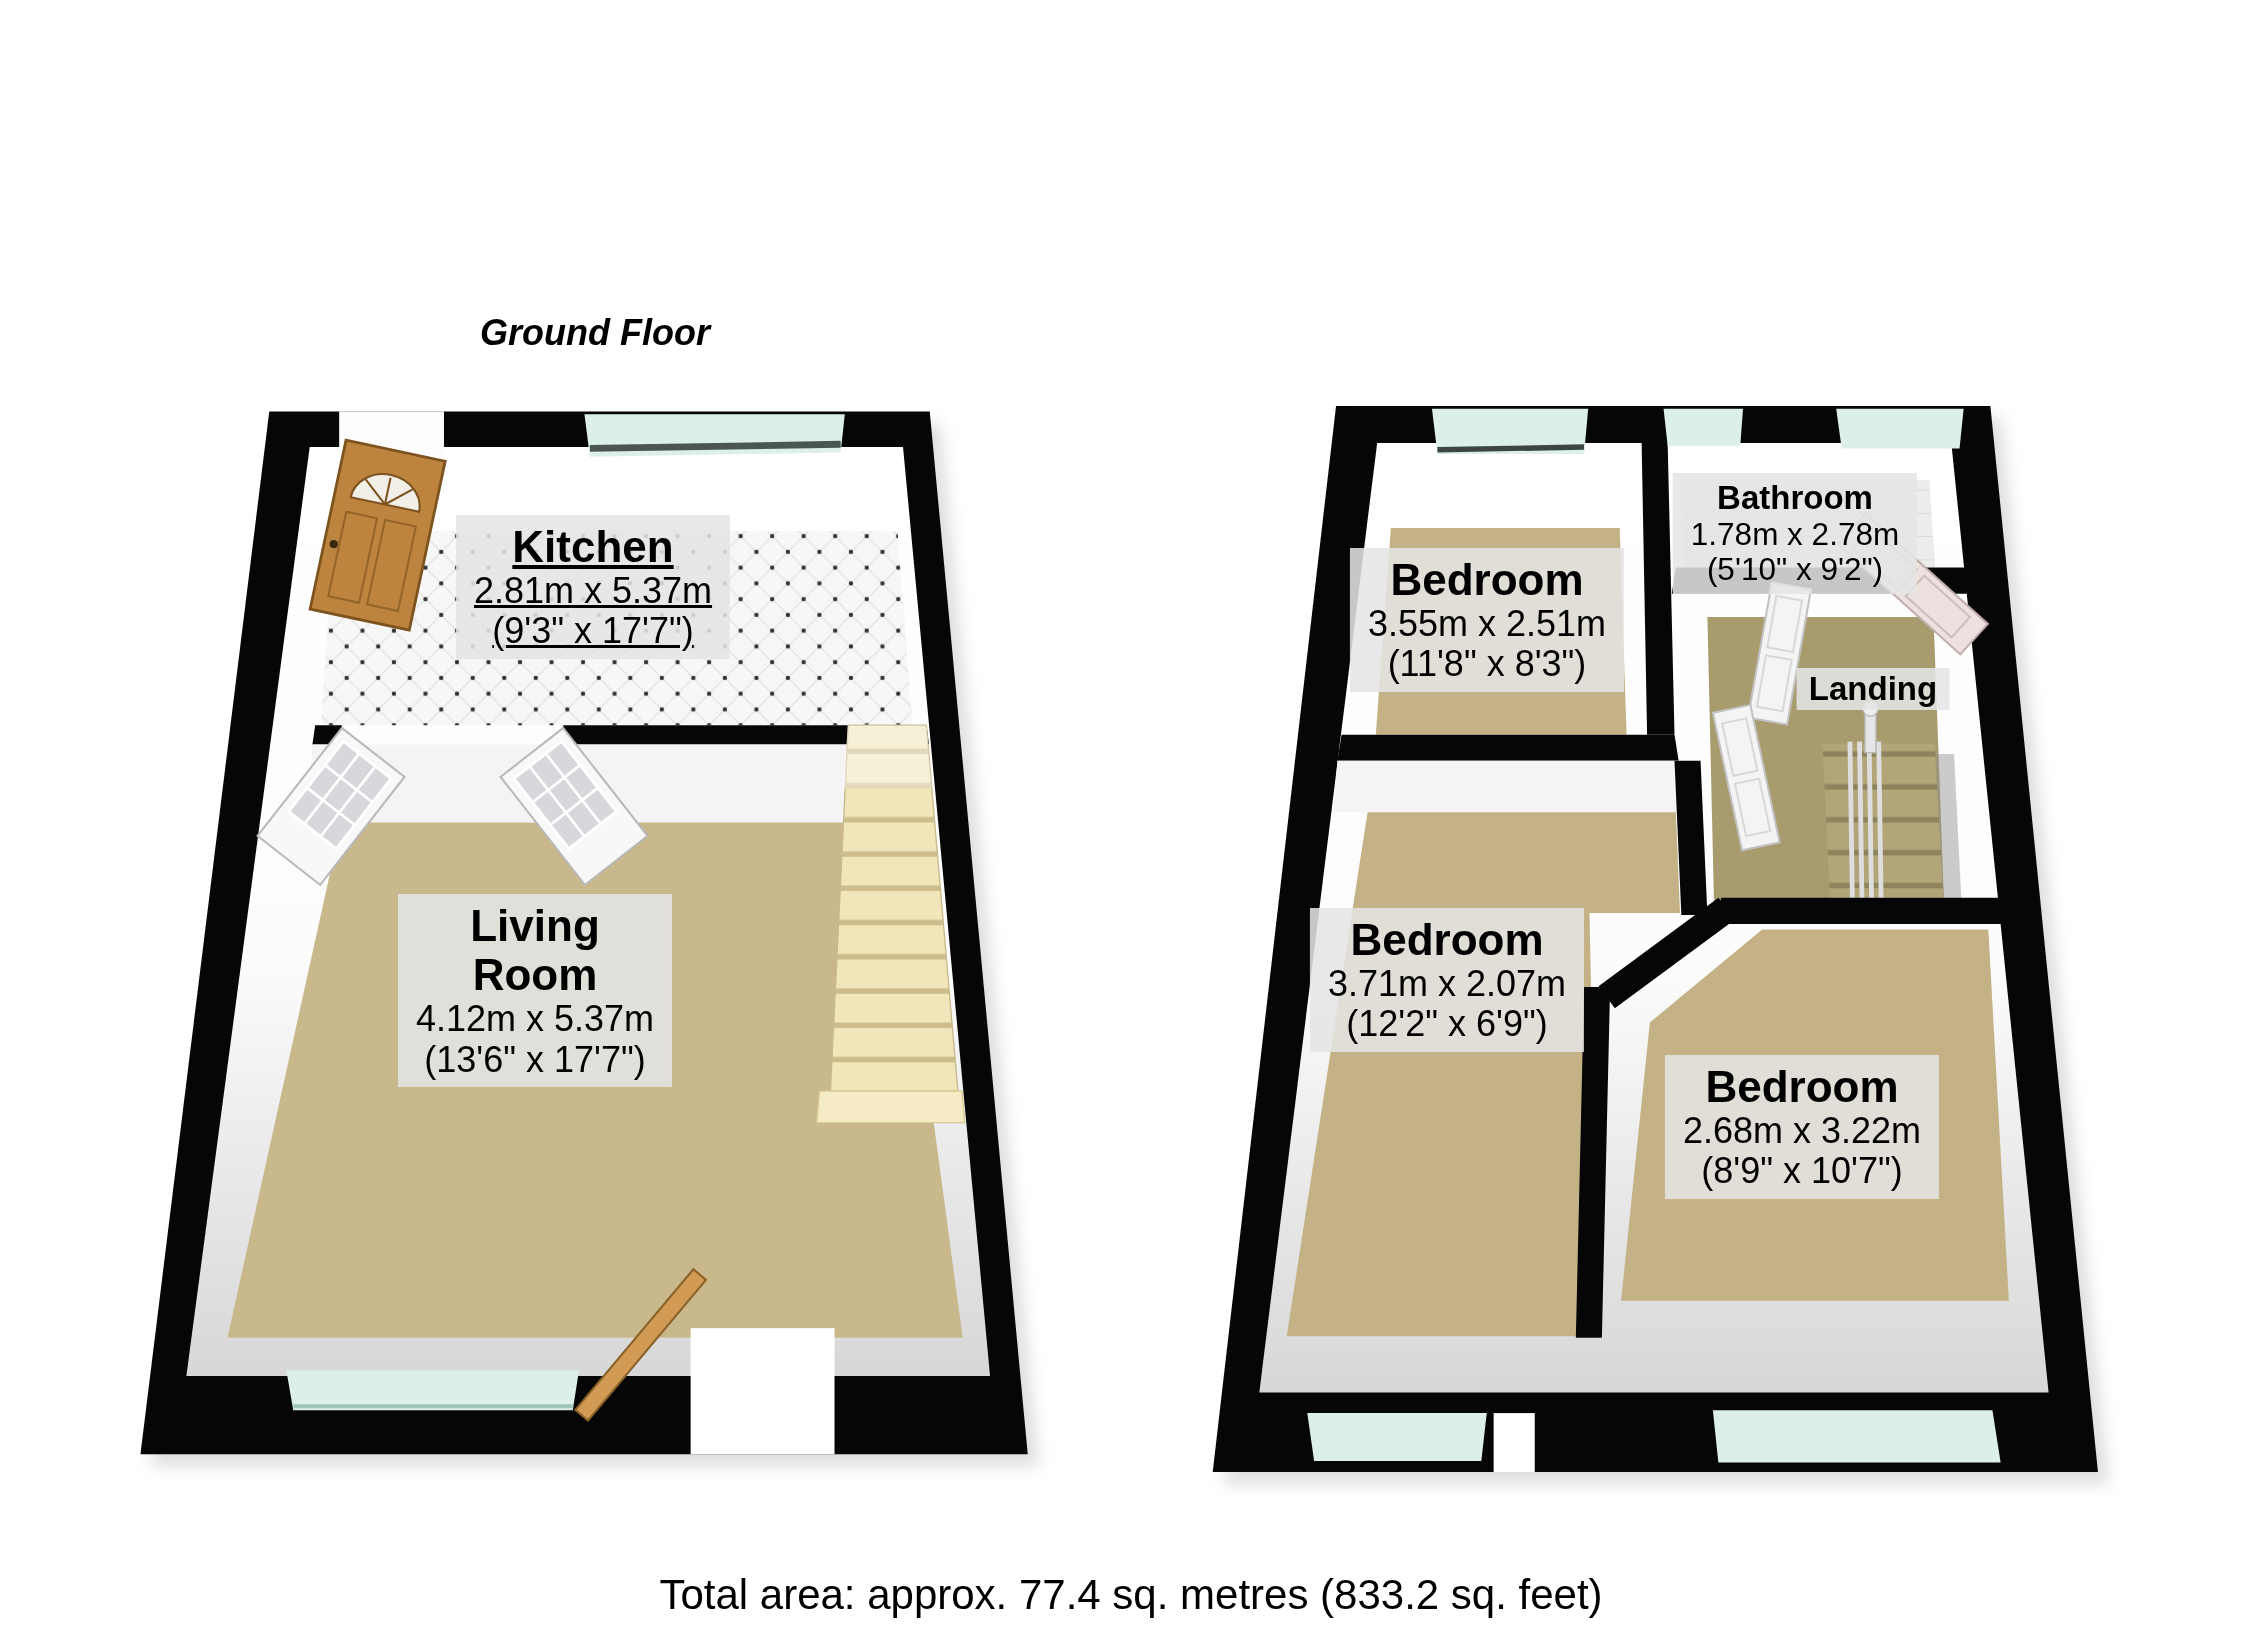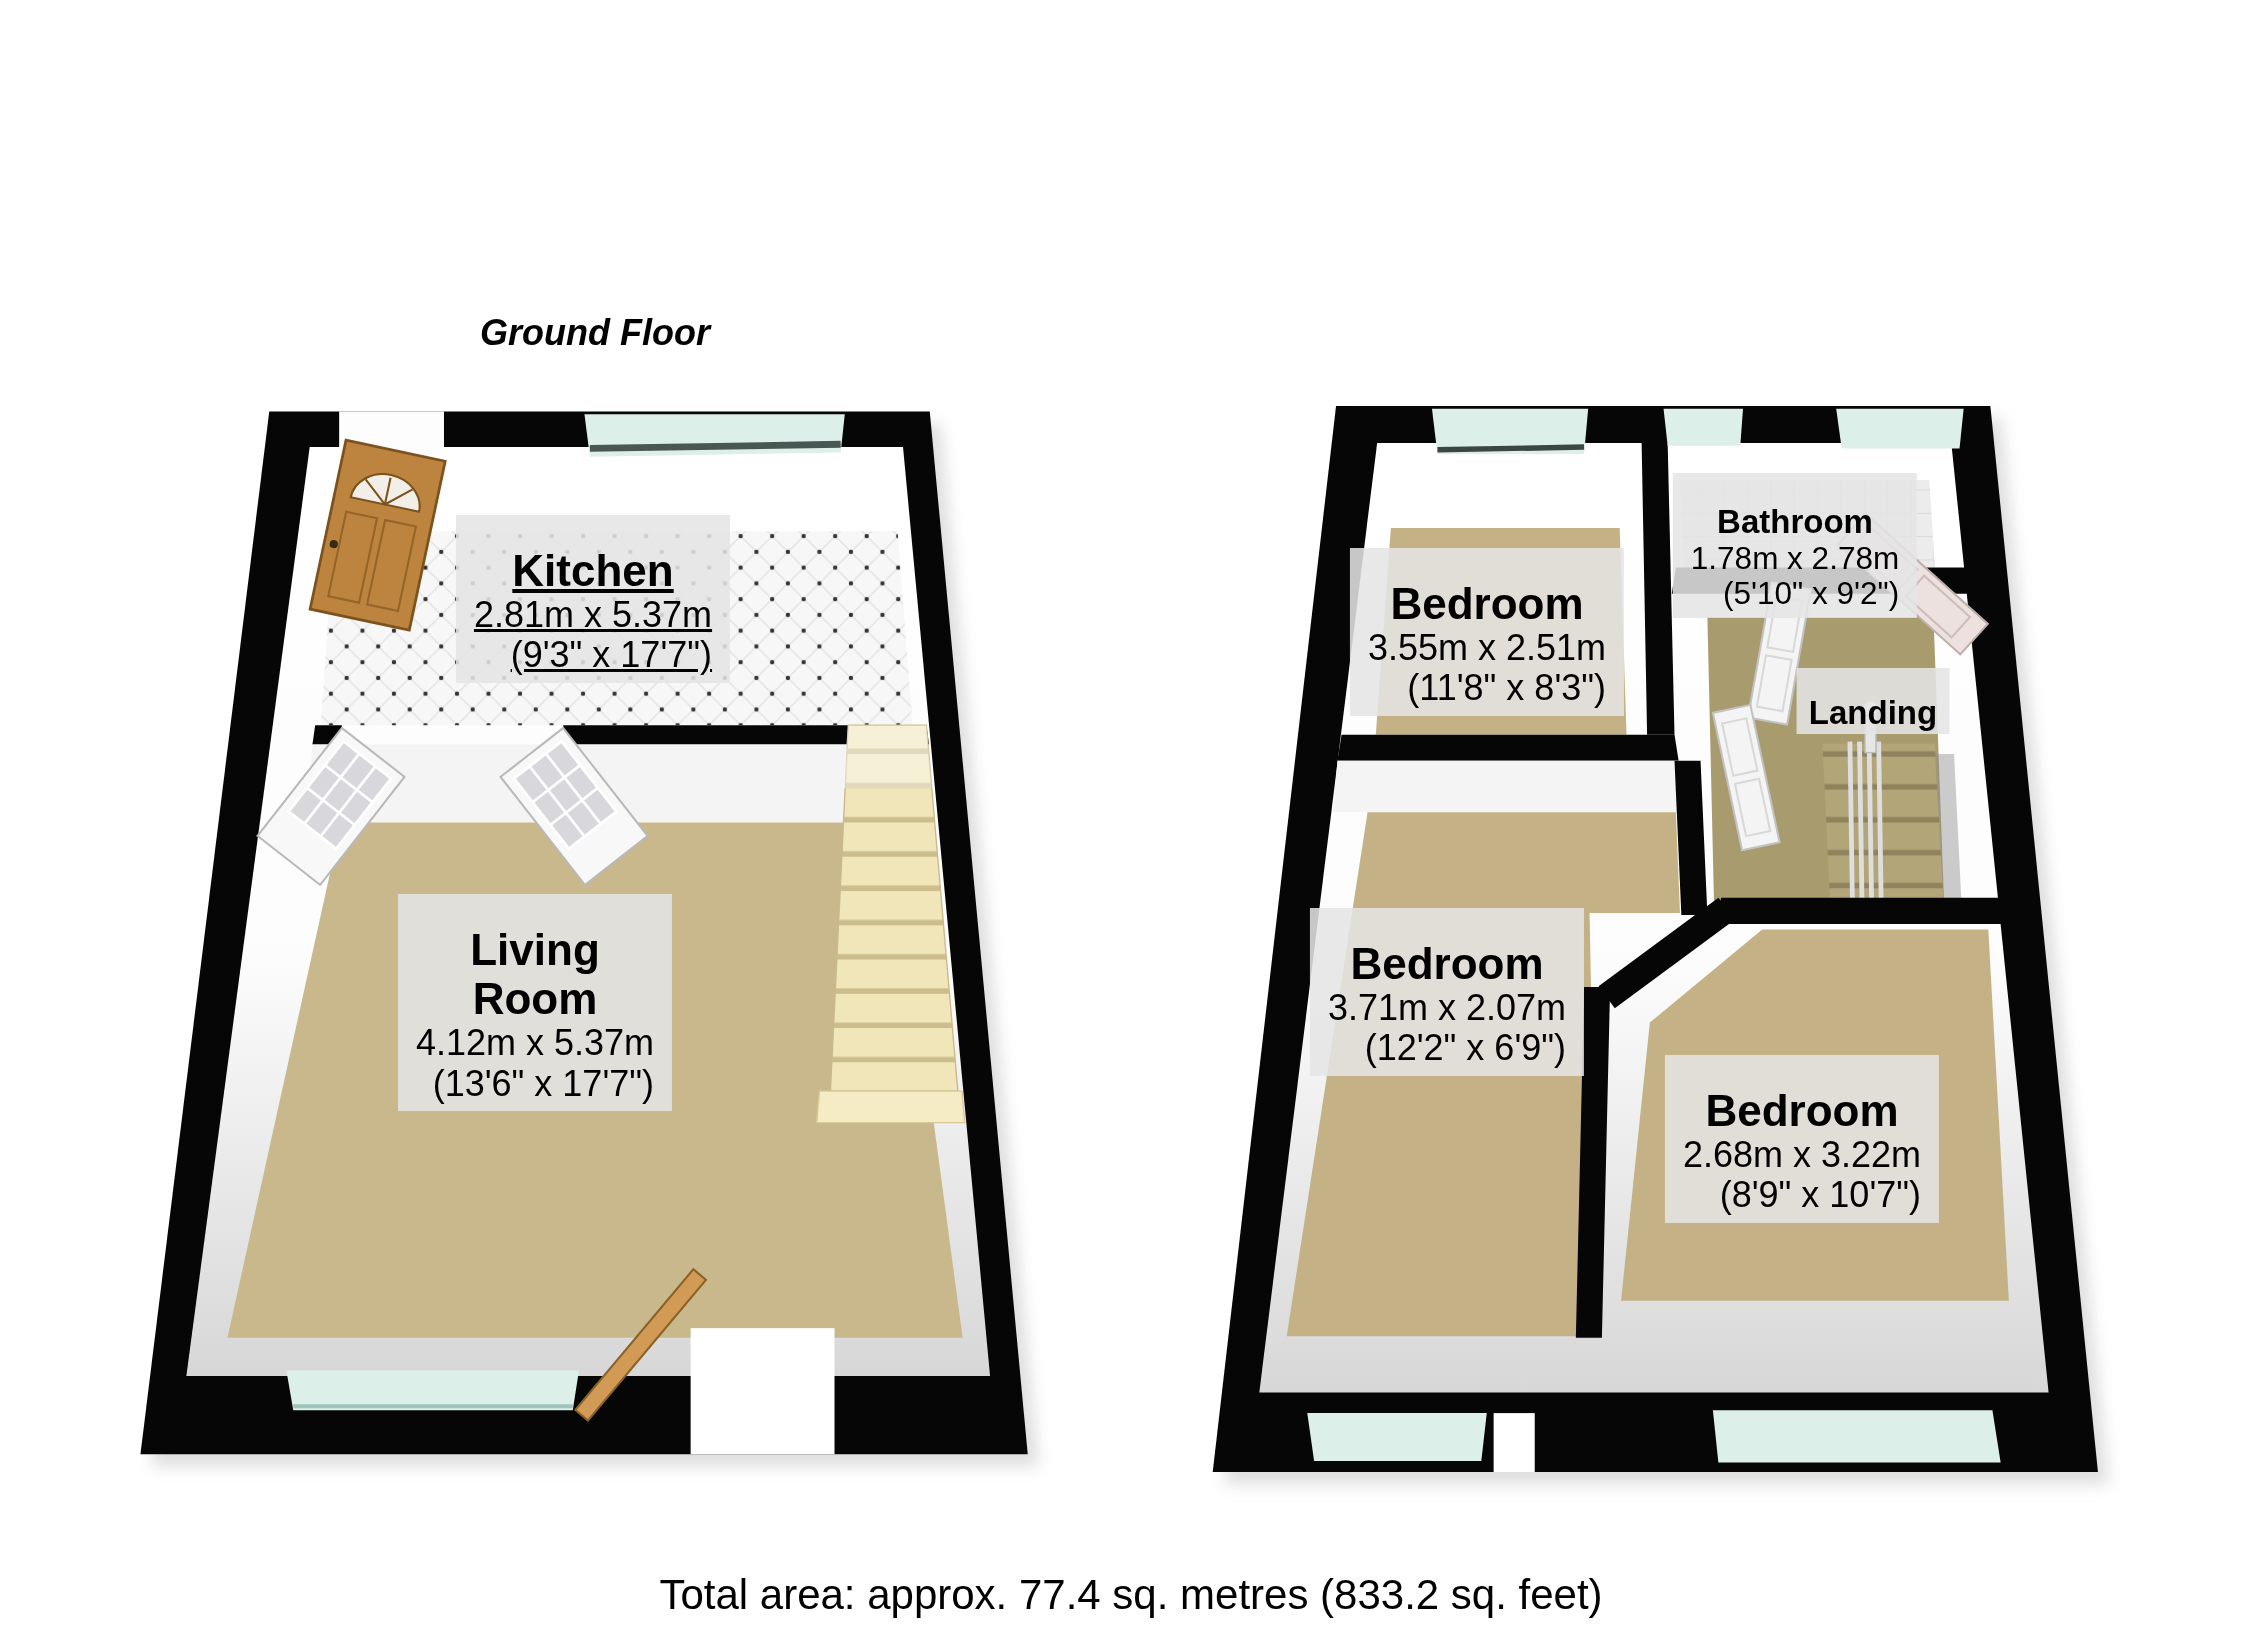--- a/index.html
+++ b/index.html
@@ -4,22 +4,22 @@
 <style>
   html,body{margin:0;padding:0;background:#ffffff;}
   body{width:2261px;height:1645px;position:relative;overflow:hidden;
        font-family:"Liberation Sans","DejaVu Sans",sans-serif;color:#000;}
   #plan-svg{position:absolute;left:0;top:0;}
   .floor-header{position:absolute;transform:translateX(-50%);text-align:center;white-space:nowrap;}
   .floor-title{font-size:36px;font-weight:700;line-height:1.05;font-style:italic;}
   .floor-subtitle{font-size:33px;font-weight:400;margin-top:5.5px;}
   .room-label{position:absolute;transform:translateX(-50%);text-align:center;
               background:rgba(229,229,229,0.87);padding:6.9px 18px;line-height:1.12;}
-  .room-name{font-size:44px;font-weight:700;white-space:pre-line;margin-top:24px;}
-  .room-dims{font-size:36px;font-weight:400;white-space:nowrap;text-align:right;}
+  .room-name{font-size:44px;font-weight:700;white-space:pre-line;}
+  .room-dims{font-size:36px;font-weight:400;white-space:nowrap;}
   .room-label.small .room-name{font-size:33px;}
   #footer-total{position:absolute;left:1131px;top:1571px;transform:translateX(-50%);
                 font-size:42px;white-space:nowrap;}
 </style>
 </head>
 <body>
 
 <svg id="plan-svg" width="2261" height="1645" viewBox="0 0 3300 2400">
   <defs>
     <linearGradient id="wf" x1="0" y1="0" x2="0" y2="1">

